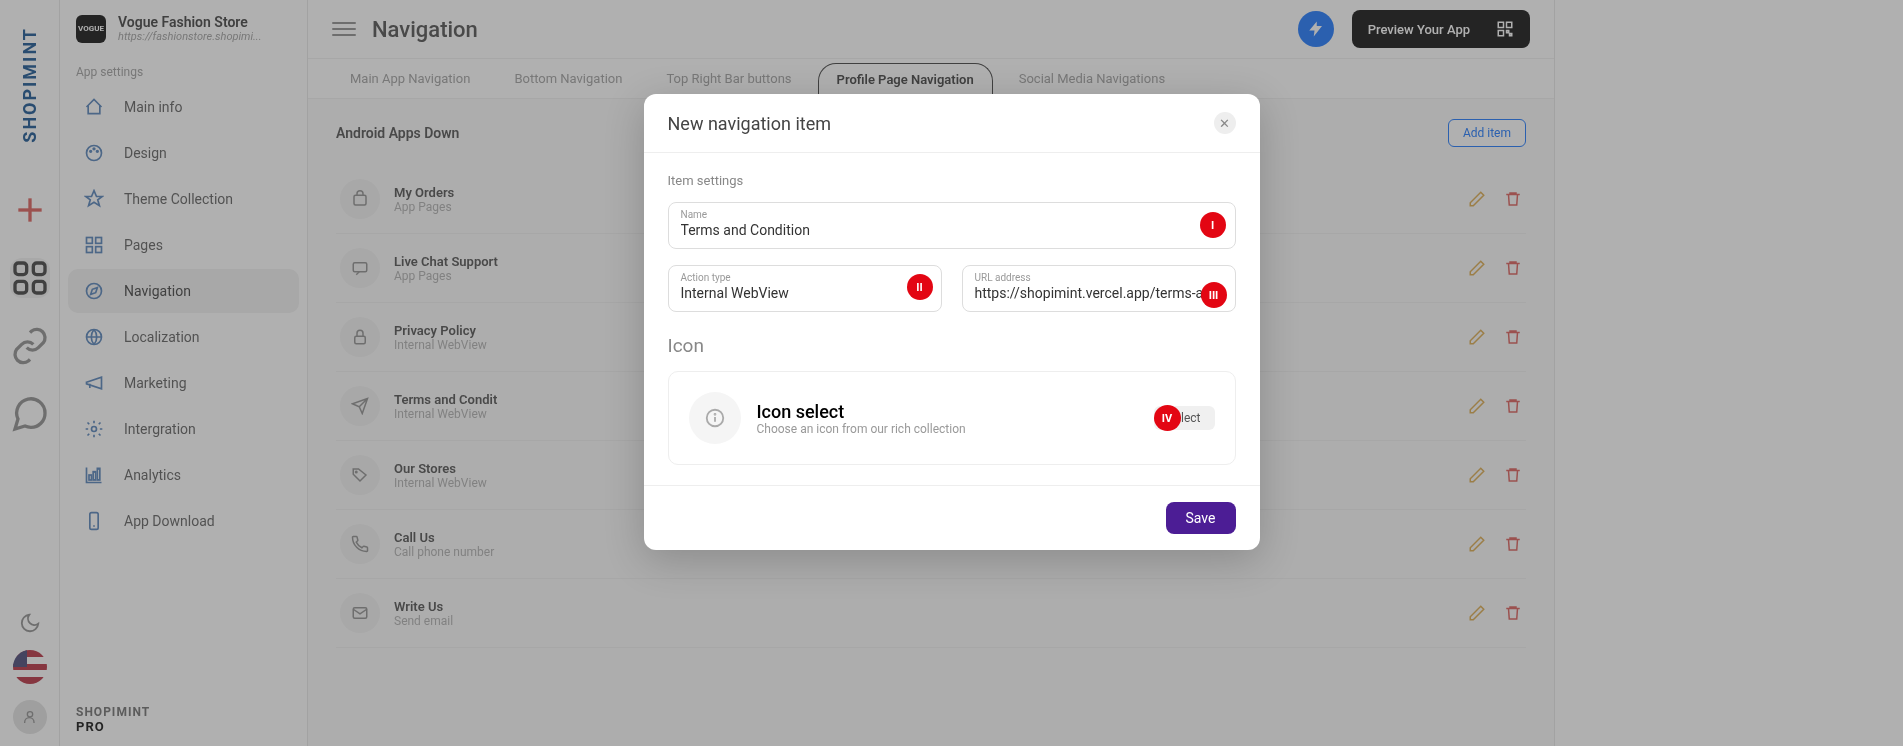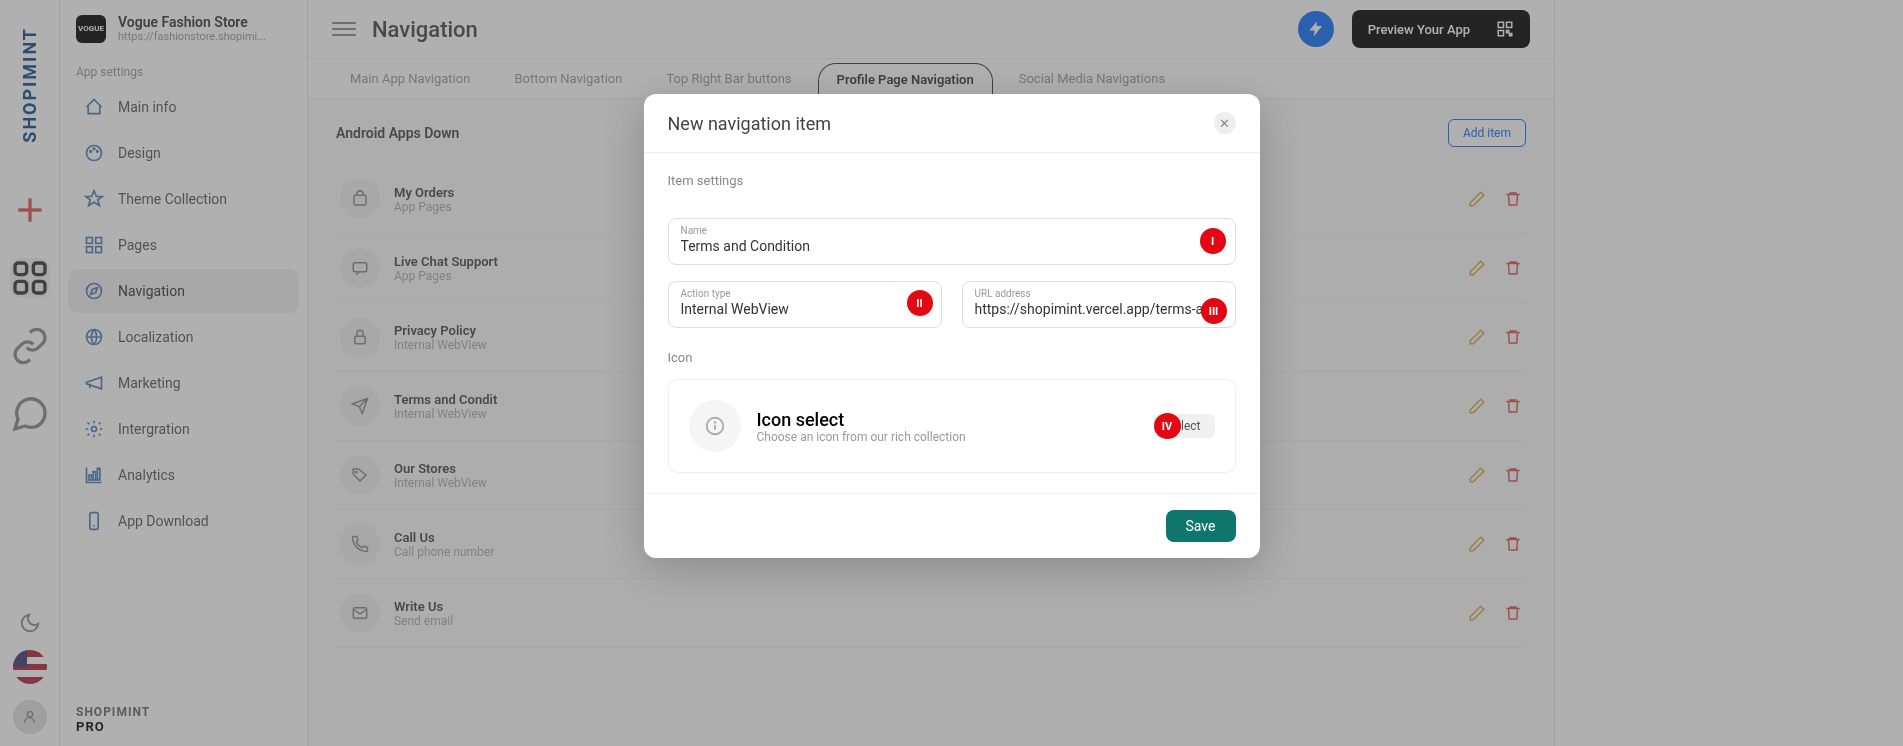--- a/index.html
+++ b/index.html
@@ -18,23 +18,23 @@
 .rail-flag { width: 34px; height: 34px; border-radius: 50%; background: linear-gradient(#b22234 0 20%, #fff 20% 40%, #b22234 40% 60%, #fff 60% 80%, #b22234 80% 100%); position: relative; overflow: hidden; }
 .rail-flag::before { content: ""; position: absolute; top: 0; left: 0; width: 40%; height: 50%; background: #3c3b6e; }
 .rail-avatar { width: 34px; height: 34px; border-radius: 50%; background: #e0e0e0; display: flex; align-items: center; justify-content: center; }
 
 
 .sidebar { position: absolute; left: 60px; top: 0; width: 248px; height: 100%; background: #fff; border-right: 1px solid #e5e5e5; }
 .store-header { display: flex; align-items: center; gap: 12px; padding: 14px 16px; }
 .store-logo { width: 30px; height: 28px; border-radius: 6px; background: #000; color: #fff; font-size: 8px; display: flex; align-items: center; justify-content: center; font-weight: 700; }
 .store-info { flex: 1; min-width: 0; }
 .store-name { font-size: 14px; font-weight: 600; color: #333; }
-.store-url { font-size: 11px; color: #999; white-space: nowrap; overflow: hidden; text-overflow: ellipsis; }
+.store-url { font-size: 11px; color: #999; white-space: nowrap; overflow: hidden; text-overflow: ellipsis; font-style: italic; }
 .sidebar-section { padding: 8px 16px 4px; font-size: 12px; color: #999; }
-.sidebar-item { display: flex; align-items: center; gap: 14px; padding: 12px 16px; border-radius: 10px; margin: 2px 8px; cursor: pointer; color: #555; }
+.sidebar-item { display: flex; align-items: center; gap: 20px; padding: 12px 16px; border-radius: 10px; margin: 2px 8px; cursor: pointer; color: #555; }
 .sidebar-item.active { background: #f0f0f0; color: #333; }
 .sidebar-icon { width: 20px; height: 20px; flex-shrink: 0; color: #4a7ab5; }
 .sidebar-label { font-size: 14px; }
 .sidebar-footer { position: absolute; bottom: 12px; left: 16px; }
 .sidebar-brand { font-size: 12px; font-weight: 700; color: #666; letter-spacing: 1px; }
 .sidebar-pro { font-size: 13px; font-weight: 700; color: #000; letter-spacing: 1px; }
 
 
 .main { position: absolute; left: 308px; top: 0; right: 349px; height: 100%; background: #fafafa; }
 .topbar { height: 59px; display: flex; align-items: center; padding: 0 24px; gap: 16px; background: #fff; border-bottom: 1px solid #eee; }
@@ -69,35 +69,35 @@
 
 .right-strip { position: absolute; right: 0; top: 0; width: 349px; height: 100%; background: #fff; border-left: 1px solid #e5e5e5; }
 
 
 .overlay { position: absolute; inset: 0; background: rgba(80,80,80,0.45); display: flex; align-items: flex-start; justify-content: center; padding-top: 94px; }
 .modal { width: 616px; background: #fff; border-radius: 12px; box-shadow: 0 10px 40px rgba(0,0,0,0.2); overflow: hidden; }
 .modal-header { display: flex; align-items: center; justify-content: space-between; padding: 18px 24px; border-bottom: 1px solid #eee; }
 .modal-title { font-size: 18px; font-weight: 400; color: #444; }
 .close-btn { width: 22px; height: 22px; border-radius: 50%; background: #eee; display: flex; align-items: center; justify-content: center; color: #888; cursor: pointer; font-size: 13px; }
 .modal-body { padding: 20px 24px; }
-.section-label { font-size: 13px; color: #888; margin-bottom: 30px; }
+.section-label { font-size: 13px; color: #888; margin-bottom: 14px; }
 .field { border: 1px solid #ddd; border-radius: 8px; padding: 6px 12px 10px; margin-bottom: 16px; position: relative; }
 .field-label { font-size: 10px; color: #999; }
 .field-value { font-size: 14px; color: #333; margin-top: 2px; white-space: nowrap; overflow: hidden; text-overflow: ellipsis; }
 .field-row { display: flex; gap: 20px; }
 .field-row .field { flex: 1; }
-.icon-label { font-size: 13px; color: #888; margin: 6px 0 14px; }
+.icon-label { font-size: 19px; color: #888; margin: 6px 0 14px; }
 .icon-select-box { border: 1px solid #eee; border-radius: 10px; padding: 20px; display: flex; align-items: center; gap: 16px; }
 .icon-circle { width: 52px; height: 52px; border-radius: 50%; background: #f5f5f5; display: flex; align-items: center; justify-content: center; color: #aaa; }
 .icon-text-wrap { flex: 1; }
 .icon-title { font-size: 18px; font-weight: 500; }
 .icon-sub { font-size: 12px; color: #999; }
 .select-btn { padding: 5px 14px; background: #f0f0f0; border-radius: 6px; font-size: 12px; color: #555; }
 .modal-footer { padding: 16px 24px; border-top: 1px solid #eee; display: flex; justify-content: flex-end; }
-.save-btn { background: #0f766e; color: #fff; padding: 8px 20px; border-radius: 8px; font-size: 14px; }
+.save-btn { background: #4c1d95; color: #fff; padding: 8px 20px; border-radius: 8px; font-size: 14px; }
 
 
 .anno { position: absolute; width: 26px; height: 26px; border-radius: 50%; background: #e30613; color: #fff; font-size: 11px; font-weight: 700; display: flex; align-items: center; justify-content: center; }
 .anno-1 { top: 9px; right: 9px; }
 .anno-2 { top: 8px; right: 8px; }
 .anno-3 { top: 16px; right: 8px; }
 .anno-4 { width: 27px; height: 26px; }
 
 svg { width: 100%; height: 100%; }
 .icon16 { width: 16px; height: 16px; }

